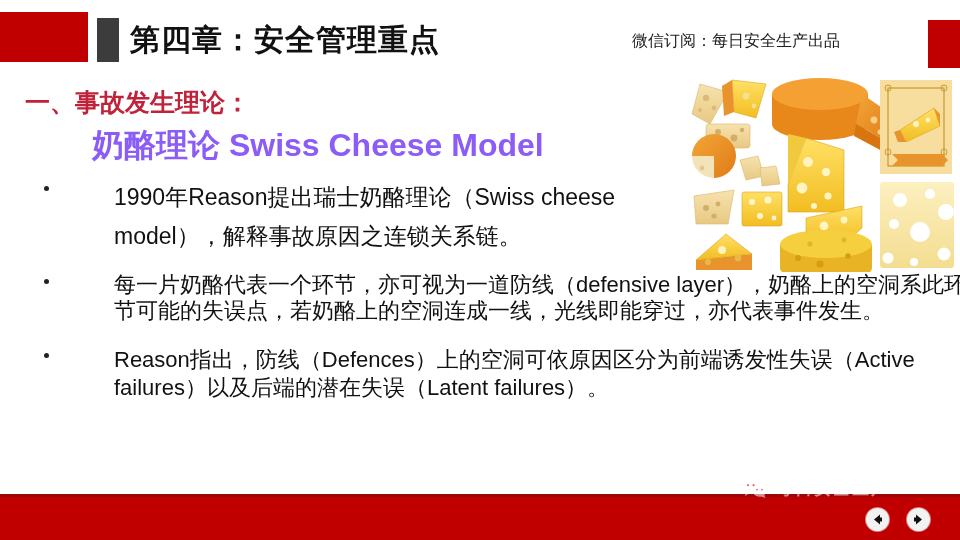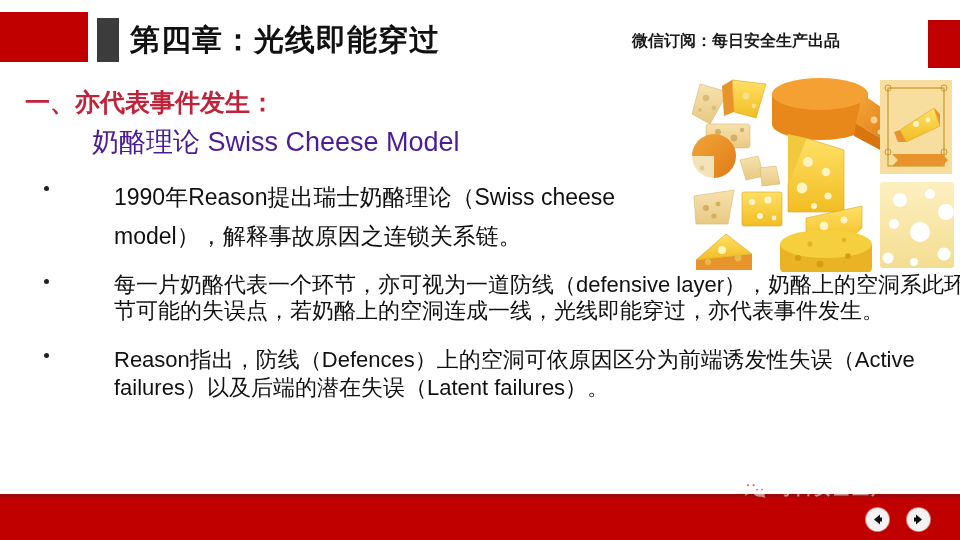--- a/index.html
+++ b/index.html
@@ -45,38 +45,37 @@
     color: #111111;
     letter-spacing: 1px;
     white-space: nowrap;
   }
   .hdr-sub {
     position: absolute;
     left: 632px; top: 31px;
     font-size: 16px;
     color: #1a1a1a;
     white-space: nowrap;
-    font-weight: bold;
   }
 
   
   .head-red {
     position: absolute;
     left: 25px; top: 86px;
     font-size: 25px;
     font-weight: bold;
     color: #c0223a;
     white-space: nowrap;
   }
   .head-black {
     position: absolute;
     left: 92px; top: 124px;
-    font-size: 27px;
-    font-weight: normal;
-    color: #4c1d95;
+    font-size: 32px;
+    font-weight: bold;
+    color: #8b5cf6;
     white-space: nowrap;
   }
 
   
   .bullets {
     position: absolute;
     left: 30px;
     top: 178px;
     width: 905px;
   }
@@ -150,24 +149,24 @@
 </style>
 </head>
 <body>
 
 <div id="slide">
 
   <div class="hdr-red-left"></div>
   <div class="hdr-gray"></div>
   <div class="hdr-red-right"></div>
 
-  <div class="hdr-title">第四章：光线即能穿过</div>
+  <div class="hdr-title">第四章：安全管理重点</div>
   <div class="hdr-sub">微信订阅：每日安全生产出品</div>
 
-  <div class="head-red">一、亦代表事件发生：</div>
+  <div class="head-red">一、事故发生理论：</div>
   <div class="head-black">奶酪理论  Swiss Cheese Model</div>
 
   <div class="bullets">
 
     <div class="bullet" id="b0">
       <span class="dot"></span>
       <span class="txt">1990年Reason提出瑞士奶酪理论（Swiss cheese model），解释事故原因之连锁关系链。</span>
     </div>
 
     <div class="bullet" id="b1">

